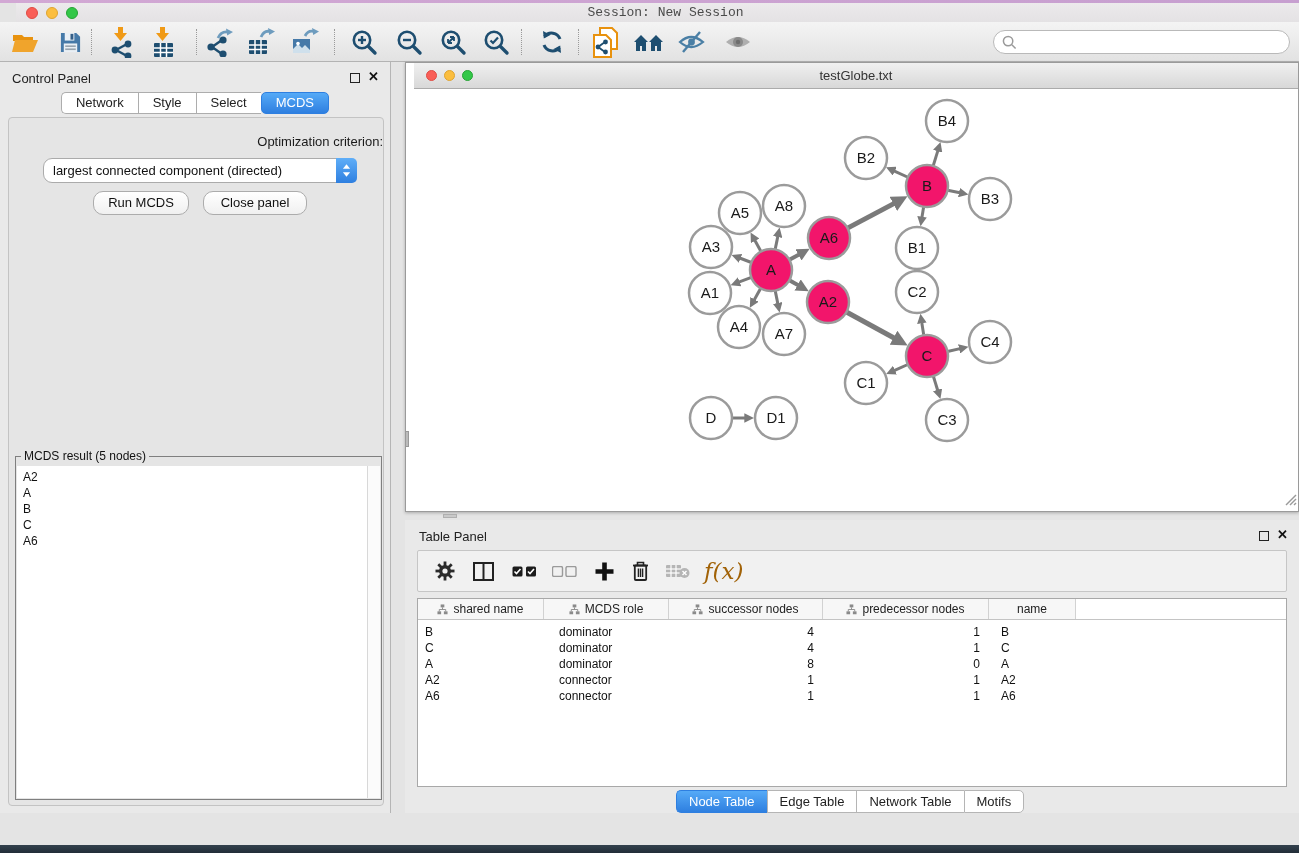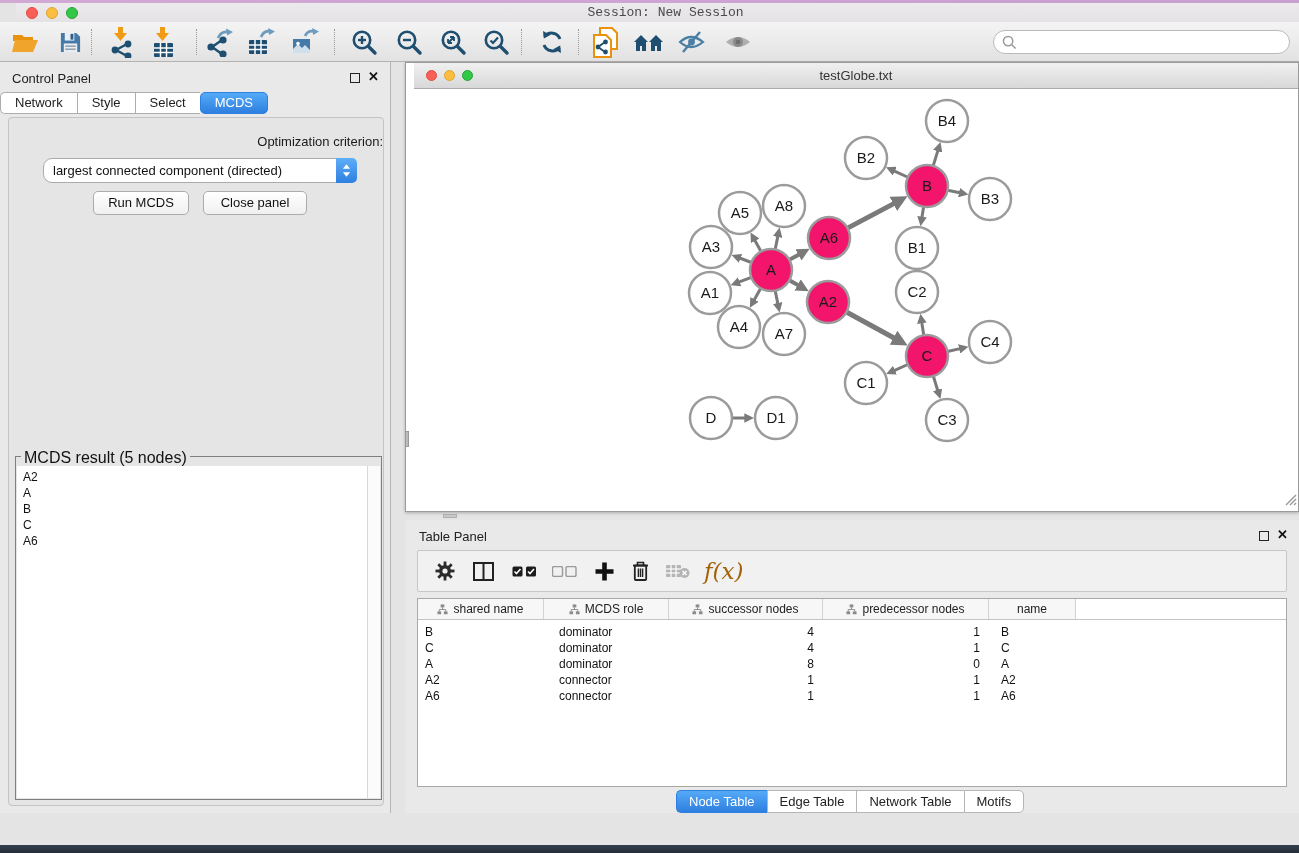--- a/index.html
+++ b/index.html
@@ -27,38 +27,38 @@
 .searchbox { position:absolute; left:993px; top:8px; width:297px; height:24px; background:#fff;
   border:1px solid #B9B9B9; border-radius:12px; display:flex; align-items:center; padding-left:8px; }
 .searchbox input { border:none; outline:none; flex:1; font-size:12px; background:transparent; margin-left:5px; }
 
 
 .cpanel { position:absolute; left:0; top:62px; width:391px; height:751px; background:#E9E9E9; border-right:1px solid #B5B5B5; }
 .panel-head { position:relative; height:30px; }
 .panel-head .ptitle { position:absolute; left:12px; top:9px; font-size:13px; color:#222; }
 .float-ico { position:absolute; top:11px; width:10px; height:10px; border:1.6px solid #222; }
 .close-ico { position:absolute; top:7px; font-size:13px; font-weight:bold; color:#111; line-height:16px; }
-.cp-tabs { position:absolute; left:0; top:30px; width:100%; display:flex; justify-content:flex-start; }
+.cp-tabs { position:absolute; left:0; top:30px; width:100%; display:flex; justify-content:center; }
 .cp-tab { height:22px; line-height:20px; padding:0 14px; font-size:13px; color:#222; background:#fff;
   border:1px solid #ADADAD; border-right:none; }
 .cp-tab:first-child { border-radius:5px 0 0 5px; }
 .cp-tab:last-child { border-right:1px solid #ADADAD; border-radius:0 5px 5px 0; }
 .cp-tab.active { background:linear-gradient(#55AAF7,#2E7FE0); color:#fff; border-color:#2E7FE0; border-radius:5px; }
 .cp-content { position:absolute; left:8px; top:55px; width:376px; height:689px; background:#E5E5E5;
   border:1px solid #C3C3C3; border-radius:4px; }
 .opt-label { position:absolute; top:16px; width:100%; text-align:right; font-size:13px; color:#1a1a1a; }
 .dropdown { position:absolute; left:34px; top:40px; width:314px; height:25px; background:#fff;
   border:1px solid #ABABAB; border-radius:9px; display:flex; align-items:center; }
 .dropdown .dval { flex:1; font-size:13px; color:#111; padding-left:9px; white-space:nowrap; overflow:hidden; }
 .dropdown .spinner { width:21px; height:25px; margin-right:-1px; background:linear-gradient(#5FAEF8,#2E7FE0);
   border-radius:0 5px 5px 0; display:flex; align-items:center; justify-content:center; }
 .btn { position:absolute; height:24px; background:linear-gradient(#FFFFFF,#F0F0F0); border:1px solid #ACACAC;
-  border-radius:5px; font-size:13px; color:#111; text-align:center; line-height:22px; }
+  border-radius:10px; font-size:13px; color:#111; text-align:center; line-height:22px; }
 .groupbox { position:absolute; left:6px; top:338px; width:367px; height:344px; border:1px solid #7F7F7F; }
-.grouplabel { position:absolute; left:5px; top:-8px; background:#E5E5E5; padding:0 3px; font-size:16px; color:#111; }
+.grouplabel { position:absolute; left:5px; top:-8px; background:#E5E5E5; padding:0 3px; font-size:12px; color:#111; }
 .grouplist { position:absolute; left:1px; right:1px; top:9px; bottom:1px; background:#fff; overflow:hidden; }
 .grouplist .scrolltrack { position:absolute; right:0; top:0; bottom:0; width:13px; background:#FBFBFB; border-left:1px solid #D8D8D8; }
 .mcds-item { font-size:12px; color:#111; padding-left:6px; line-height:16px; }
 .grouplist .items { padding-top:3px; }
 
 
 .netwin { position:absolute; left:405px; top:62px; width:894px; height:450px; background:#fff;
   border:1px solid #9A9A9A; box-shadow:0 1px 3px rgba(0,0,0,0.25); }
 .netwin .wtitle { position:relative; height:26px; background:linear-gradient(#F0F0F0,#D8D8D8); border-bottom:1px solid #ABABAB;margin-left:8px; }
 .netwin .wtitle .title { text-align:center; font-size:13px; color:#333; line-height:26px; }

